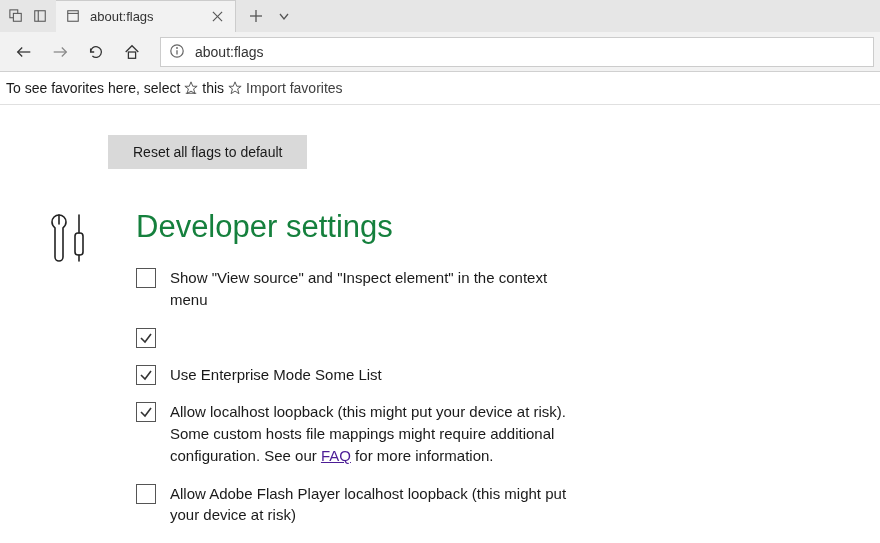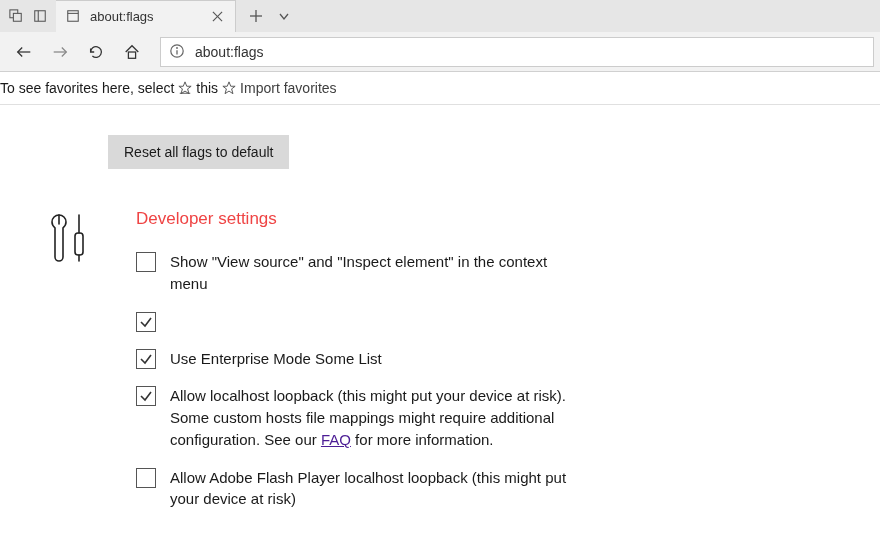--- a/index.html
+++ b/index.html
@@ -104,21 +104,21 @@
       height: 18px;
       margin-right: 8px;
       color: #666;
       flex-shrink: 0;
     }
     .addr-text {
       font-size: 14px;
       color: #333;
     }
     .favbar {
-      padding: 8px 0;
+      padding: 8px 6px;
       border-bottom: 1px solid #e0e0e0;
       font-size: 14px;
       color: #1a1a1a;
       display: flex;
       align-items: center;
       flex-wrap: wrap;
       gap: 2px;
     }
     .fav-star {
       display: inline-flex;
@@ -130,21 +130,21 @@
       color: #404040;
       cursor: pointer;
     }
     .content {
       padding: 30px 28px 20px 28px;
     }
     .reset-btn {
       display: inline-block;
       background: #d9d9d9;
       border: none;
-      padding: 9px 16px;
+      padding: 9px 25px;
       font-size: 14px;
       color: #1a1a1a;
       margin-left: 80px;
       margin-bottom: 40px;
       cursor: pointer;
     }
     .section {
       display: flex;
       align-items: flex-start;
     }
@@ -157,23 +157,23 @@
       justify-content: flex-start;
     }
     .wrench-icon {
       margin-left: 18px;
     }
     .section-body {
       flex: 1;
       max-width: 440px;
     }
     .section-title {
-      font-size: 17px;
+      font-size: 31px;
       font-weight: 350;
-      color: #ef4444;
+      color: #15803d;
       margin-bottom: 22px;
     }
     .opt {
       display: flex;
       align-items: flex-start;
       margin-bottom: 16px;
     }
     .chk {
       width: 20px;
       height: 20px;

